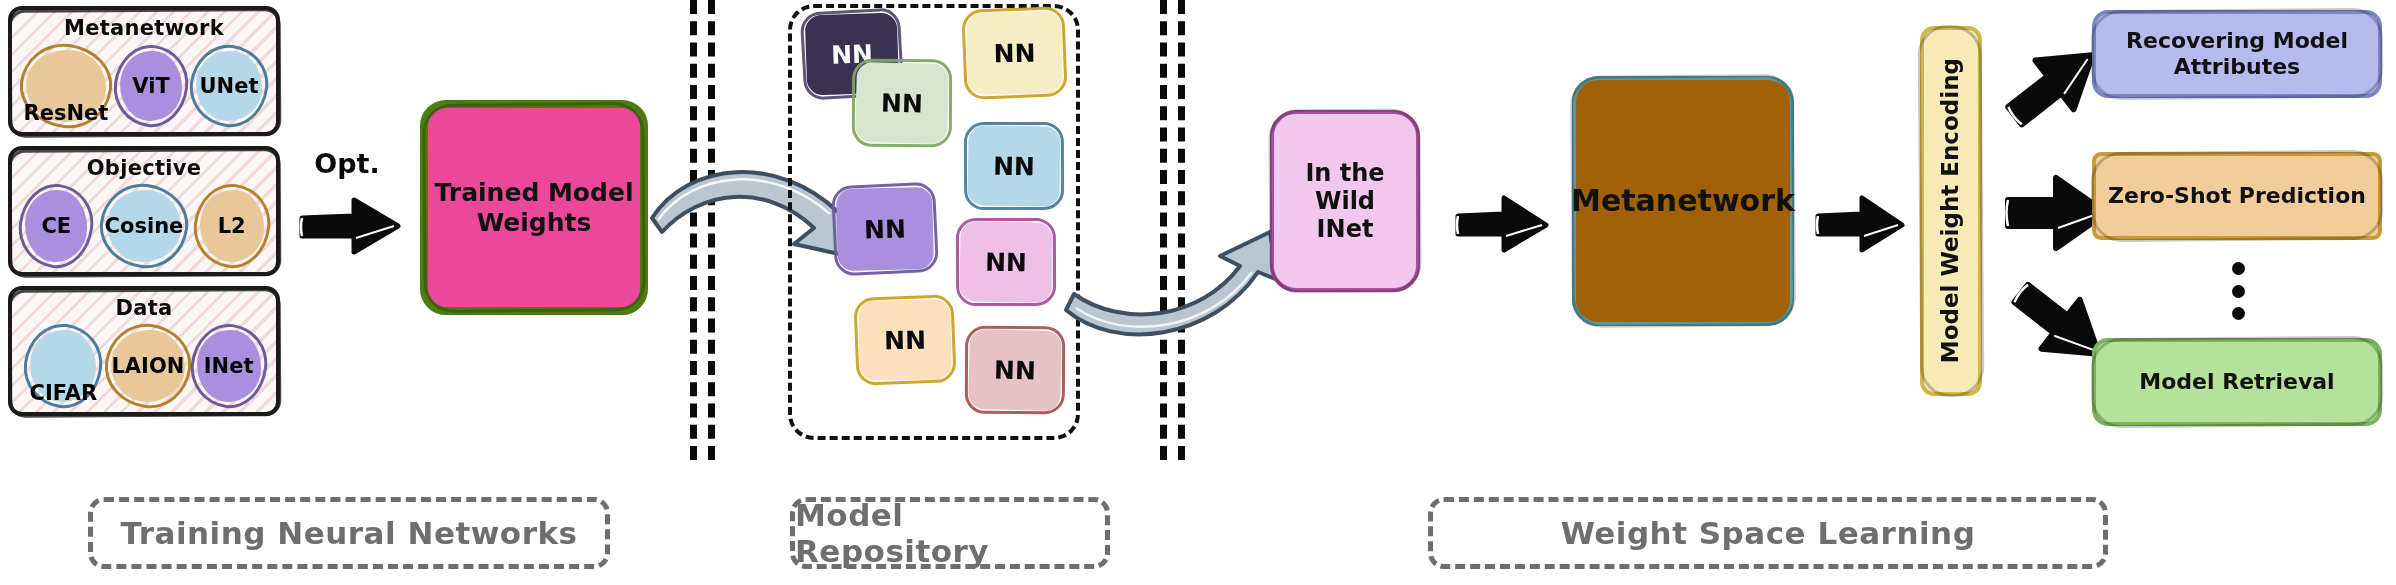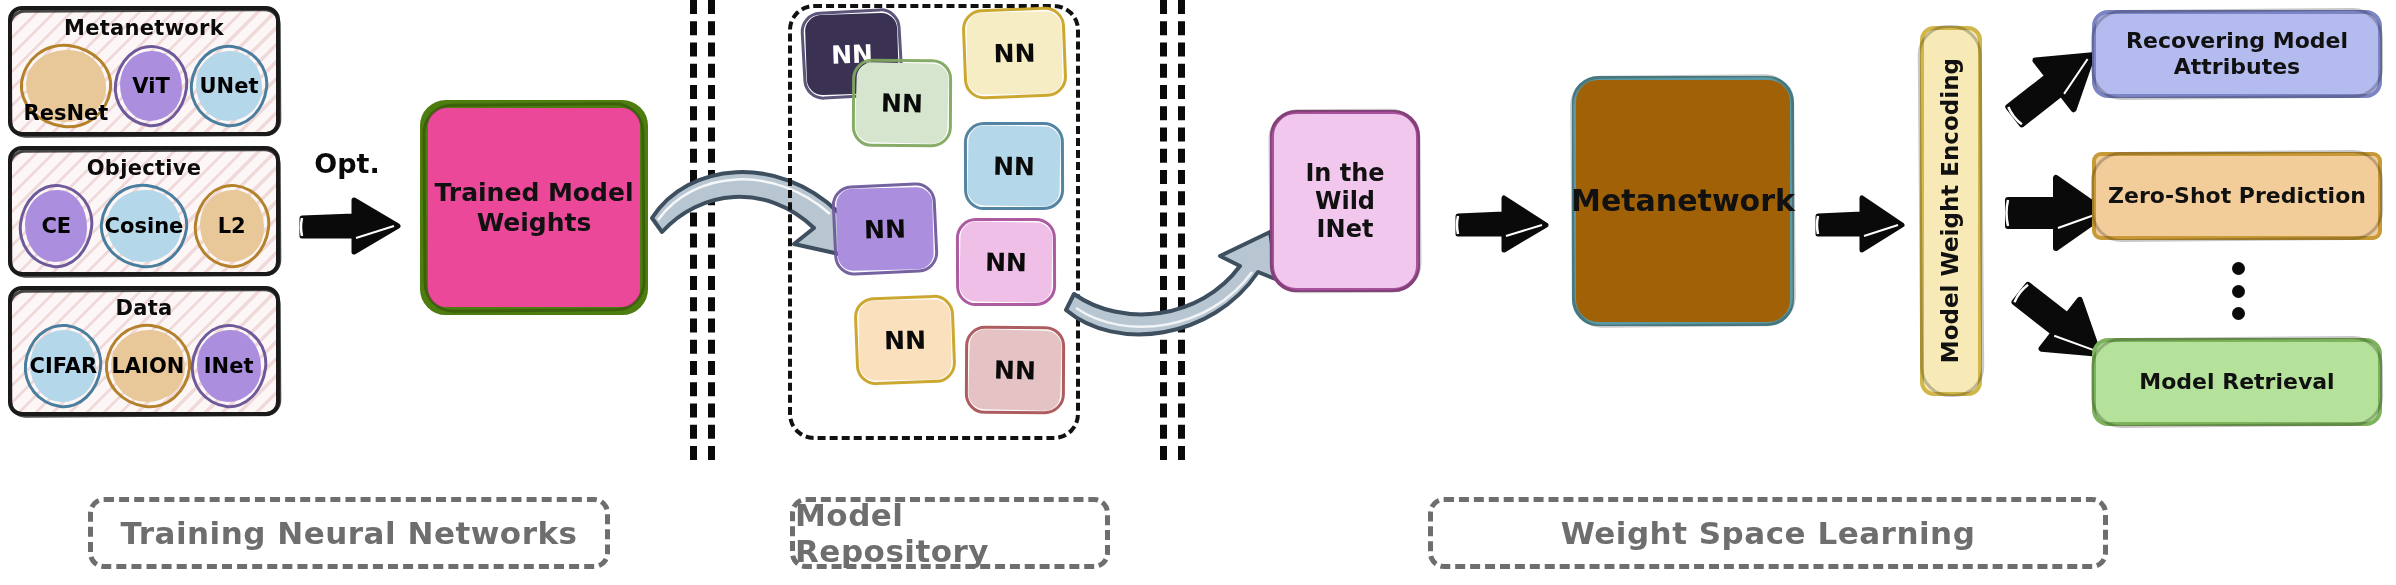--- a/index.html
+++ b/index.html
@@ -234,21 +234,21 @@
         <div class="blob" style="width:64px;height:72px;background:#e8c899;"></div>
         <div class="blob-ring" style="width:70px;height:78px;border:3.5px solid #b5822c;"></div>
         <div class="blob-label">L2</div>
       </div>
     </div>
   </div>
 
   <div class="cfg-panel" style="left:8px; top:286px; width:272px; height:130px;">
     <div class="cfg-title">Data</div>
     <div class="cfg-items" style="justify-content:space-between;padding:0 4px;">
-      <div class="blob-wrap" style="width:84px;height:78px;">
+      <div class="blob-wrap" style="width:84px;height:78px;align-items:flex-end;">
         <div class="blob" style="width:66px;height:72px;background:#b4d7ea;"></div>
         <div class="blob-ring" style="width:72px;height:78px;border:3.5px solid #4a7e9e;"></div>
         <div class="blob-label">CIFAR</div>
       </div>
       <div class="blob-wrap" style="width:88px;height:78px;justify-content:center;">
         <div class="blob" style="width:74px;height:72px;background:#e8c899;"></div>
         <div class="blob-ring" style="width:80px;height:78px;border:3.5px solid #b5822c;"></div>
         <div class="blob-label">LAION</div>
       </div>
       <div class="blob-wrap" style="width:76px;height:78px;">

